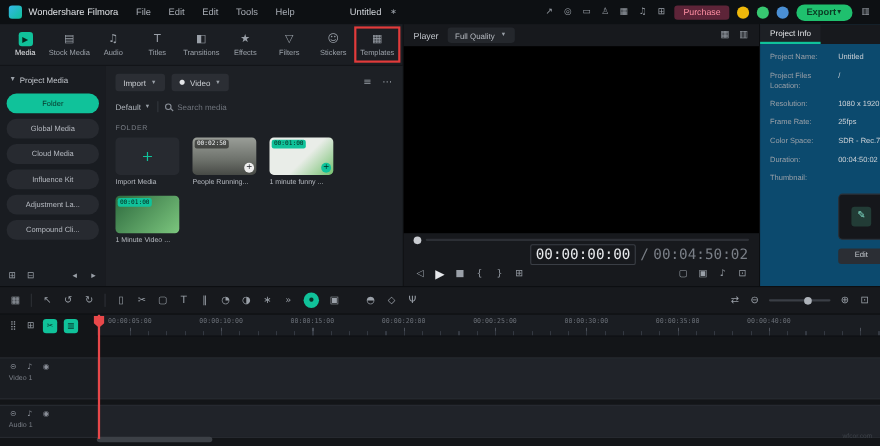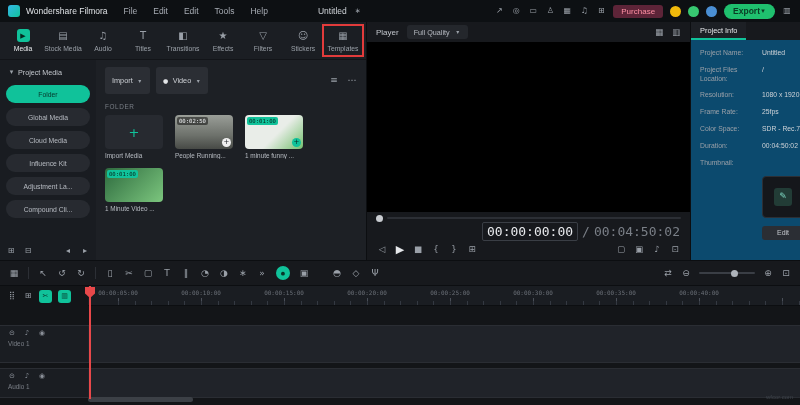--- a/index.html
+++ b/index.html
@@ -51,21 +51,21 @@
   .side-item{height:18px;border-radius:9px;background:#272a30;color:#b7bbc2;font-size:6.8px;display:flex;
       align-items:center;justify-content:center;padding:0 5px;white-space:nowrap;overflow:hidden;flex:none}
   .side-item.active{background:var(--accent);color:#07352a}
   .side-foot{position:absolute;left:6px;right:6px;bottom:5px;display:flex;align-items:center;gap:7px}
   .side-foot .gi{font-size:8px}
   .side-foot .spacer{flex:1}
 
   
   .browser{flex:1;background:#1d2025;padding:7px 9px;overflow:hidden}
   .brow1{display:flex;align-items:center;gap:6px}
-  .btn-pill{background:#2b2e34;border-radius:3px;height:27px;display:inline-flex;align-items:center;gap:4px;
+  .btn-pill{background:#2b2e34;border-radius:3px;height:16px;display:inline-flex;align-items:center;gap:4px;
       font-size:7.3px;color:#cdd0d5;padding:0 7px;white-space:nowrap}
   .btn-pill .gi{font-size:6px;min-width:6px}
   .btn-pill .dot{font-size:6px;color:#e3e5e8}
   .brow1 .right{margin-left:auto;display:flex;gap:8px}
   .brow2{display:flex;align-items:center;gap:6px;margin-top:7px;height:14px}
   .sort-label{font-size:7.3px;color:#aeb3ba;display:flex;align-items:center;gap:3px}
   .sort-label .gi{font-size:6px;min-width:6px}
   .vdiv{width:1px;height:10px;background:#33373d}
   .search-wrap{display:flex;align-items:center;gap:5px;flex:1}
   .mag{width:6px;height:6px;border:1px solid #8a8f98;border-radius:50%;position:relative;flex:none}
@@ -300,20 +300,31 @@
             <div class="btn-pill">
               <span class="gi dot">●</span>
               <span>Video</span>
               <span class="gi">▾</span>
             </div>
             <div class="right">
               <span class="gi">≡</span>
               <span class="gi">⋯</span>
             </div>
           </div>
+          <div class="brow2">
+            <span class="sort-label">
+              <span>Default</span>
+              <span class="gi">▾</span>
+            </span>
+            <span class="vdiv"></span>
+            <div class="search-wrap">
+              <span class="mag"></span>
+              <input placeholder="Search media" style="">
+            </div>
+          </div>
           <div class="section-label">FOLDER</div>
           <div class="cards">
             <div class="card">
               <div class="thumb import">
                 <span class="gi">+</span>
               </div>
               <div class="card-label">Import Media</div>
             </div>
             <div class="card">
               <div class="thumb t2">

